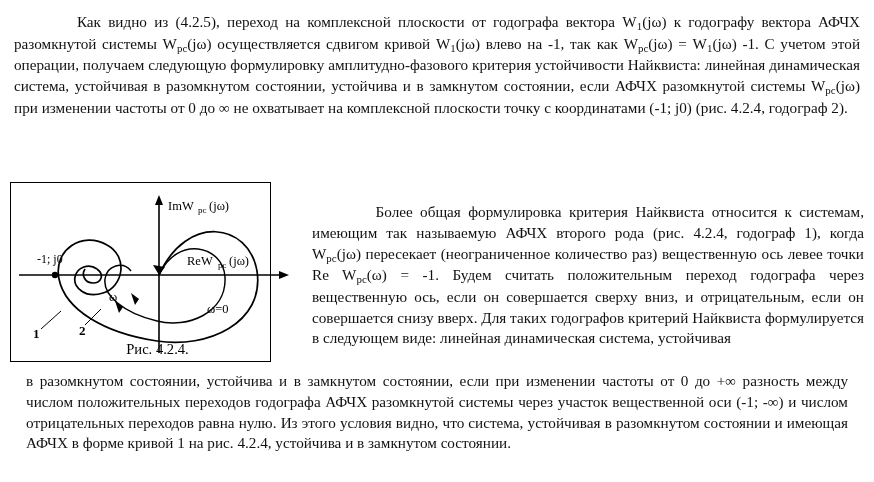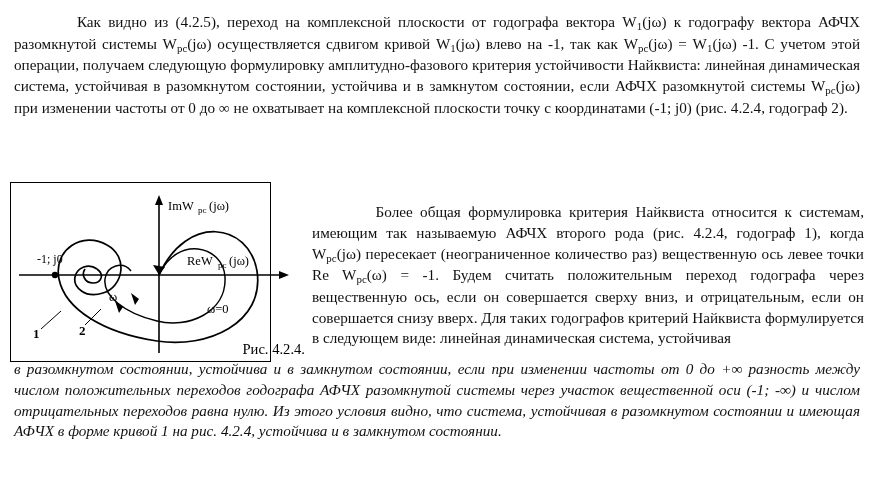--- a/index.html
+++ b/index.html
@@ -46,41 +46,41 @@
     border: 1px solid #000;
     box-sizing: border-box;
     background: #fff;
   }
   .figure svg { display: block; }
   .fig-caption {
     position: absolute;
     left: 10px;
     top: 341px;
     width: 295px;
-    text-align: right;
+    text-align: center;
     font-size: 14.6px;
   }
   .para-right {
     position: absolute;
     left: 312px;
     top: 182px;
     width: 552px;
     margin-top: 20px;
   }
   .para-right p {
     margin: 0;
     text-indent: 34px;
   }
   .para-bottom {
     position: absolute;
     left: 10px;
     top: 355px;
     width: 854px;
   }
-  .para-bottom p { margin: 4px; font-style: italic; }
+  .para-bottom p { margin: 16px; }
   sub {
     font-size: 0.72em;
     vertical-align: -0.25em;
   }
   .nowrap { white-space: nowrap; }
 </style>
 </head>
 <body>
 
 <div class="page">

